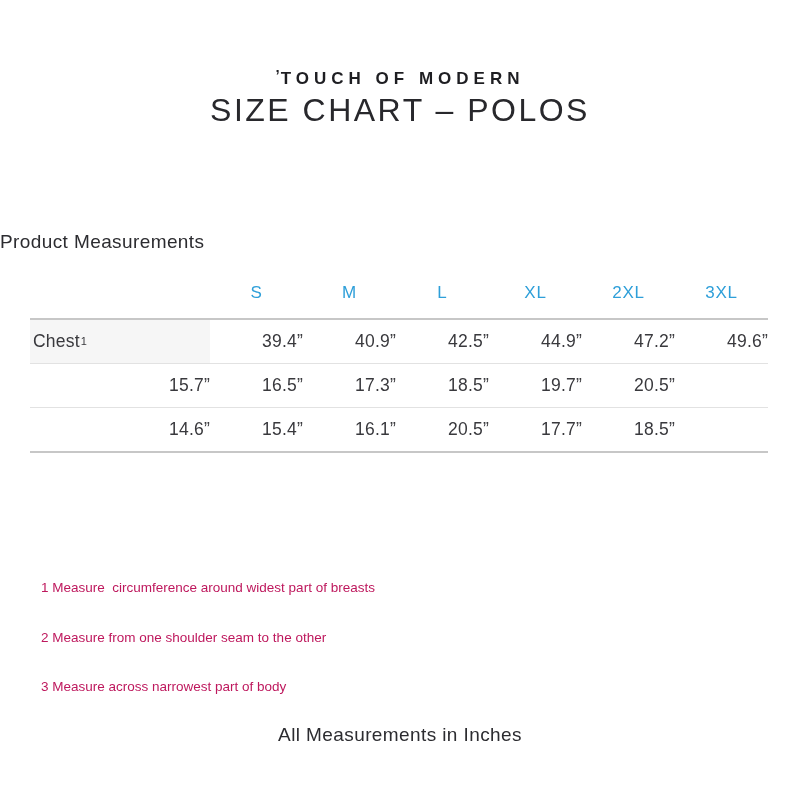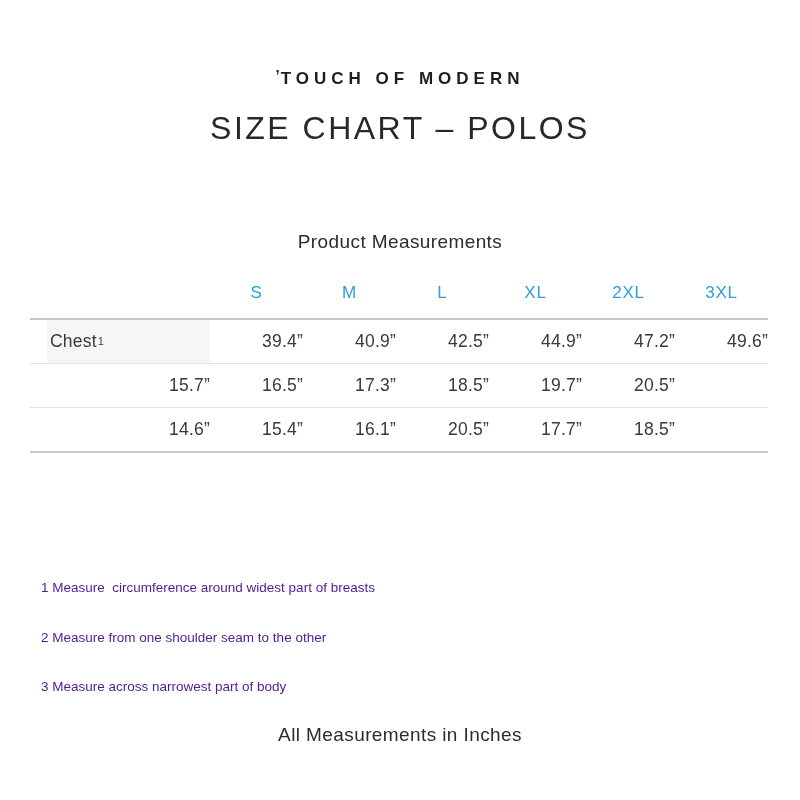--- a/index.html
+++ b/index.html
@@ -29,32 +29,31 @@
   .brand .tick {
     display: inline-block;
     font-size: 15px;
     vertical-align: 4px;
     letter-spacing: 0;
     margin-right: 1px;
   }
 
   
   .title {
-    position: absolute; top: 110px; left: 0; width: 800px;
+    position: absolute; top: 92px; left: 0; width: 800px;
     text-align: center;
     font-size: 32px; font-weight: 400;
     letter-spacing: 2.5px;
     color: #28282c;
     white-space: nowrap;
   }
 
   
   .caption {
     position: absolute; top: 231px; left: 0; width: 800px;
-    text-align: center;
     font-size: 19px; font-weight: 400;
     letter-spacing: 0.4px;
     color: #2c2c30;
   }
 
   
   .size-grid {
     display: grid;
     grid-template-columns: 180px repeat(6, 1fr);
     align-items: center;
@@ -80,40 +79,39 @@
   .meas-row + .meas-row { border-top: 1px solid #e2e2e2; }
   .row-label-cell {
     background: #f6f6f6;
     height: 43px;
     display: flex; align-items: center;
     padding-left: 3px;
     box-sizing: border-box;
     font-size: 17.5px;
     color: #39393d;
     letter-spacing: 0.2px;
-    margin-left: 17px;
   }
   .row-label-cell sup {
     font-size: 11px;
     line-height: 1;
     vertical-align: 6px;
     margin-left: 1px;
   }
   .meas-value {
     text-align: right;
     font-size: 17.5px;
     color: #39393d;
     letter-spacing: 0.2px;
   }
 
   
   .footnotes {
     position: absolute; top: 547px; left: 41px;
     font-size: 13.5px; line-height: 16.5px;
-    color: #4c1d95;
+    color: #be185d;
     white-space: pre-wrap;
   }
 
   
   .footer-note {
     position: absolute; top: 692px; left: 0; width: 800px;
     text-align: center;
     font-size: 19px; font-weight: 400;
     letter-spacing: 0.4px;
     color: #2c2c30;

